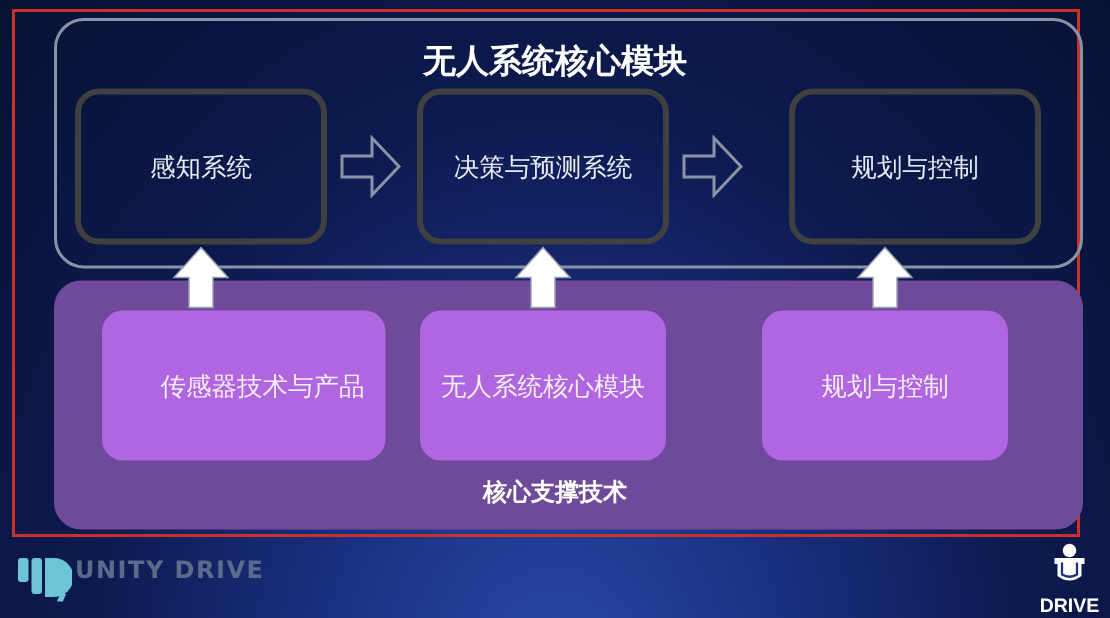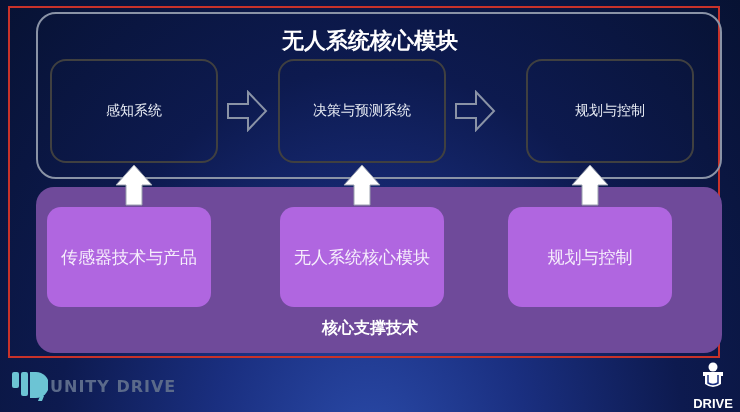--- a/index.html
+++ b/index.html
@@ -11,35 +11,35 @@
   .frame {
     position:absolute; left:8px; top:6px; width:712px; height:352px;
     border:2px solid #c8322a; box-sizing:border-box;
   }
   .title {
     position:absolute; top:26px; left:0; width:740px; text-align:center;
     color:#ffffff; font-weight:bold; font-size:22px;
   }
   .mod {
     position:absolute; top:59px; height:104px; width:168px;
-    border:2px solid #404040; border-radius:16px; box-sizing:border-box;
-    color:#e8ecf4; font-size:14px; display:flex; align-items:center; justify-content:center;
+    border:4px solid #404040; border-radius:16px; box-sizing:border-box;
+    color:#e8ecf4; font-size:17px; display:flex; align-items:center; justify-content:center;
   }
   .arrow-r { position:absolute; top:90px; width:42px; height:42px; }
   .sup {
     position:absolute; top:207px; height:100px; width:164px;
     background:#b066e0; border-radius:14px;
     color:#f6eefc; font-size:17px; display:flex; align-items:center; justify-content:center;
   }
   .sup-title {
     position:absolute; top:318px; left:0; width:740px; text-align:center;
     color:#ffffff; font-weight:bold; font-size:16px;font-family:Liberation Serif, serif;
   }
   .arrow-u { position:absolute; top:163px; width:40px; height:44px; }
-  .logo-left { position:absolute; left:12px; top:370px; display:flex; align-items:center; }
+  .logo-left { position:absolute; left:12px; top:370px; display:flex; }
   .logo-left .txt { color:#5b6a8a; font-weight:bold; font-size:16px; letter-spacing:1px; margin-left:2px; }
   .logo-right { position:absolute; left:690px; top:362px; width:46px; text-align:center; }
   .logo-right .txt { color:#ffffff; font-weight:bold; font-size:13px; font-family:"Liberation Sans", sans-serif; }
 </style>
 </head>
 <body>
 
 <div class="frame"></div>
 
 <div style="position:absolute;left:36px;top:12px;width:686px;height:167px;width:685px;border:2px solid #8a93a6;border-radius:20px;box-sizing:border-box;width:686px;"></div>
@@ -52,21 +52,21 @@
 
 <svg class="arrow-r" style="left:226px;" viewBox="0 0 42 42">
   <polygon points="2,14 22,14 22,2 40,21 22,40 22,28 2,28" fill="none" stroke="#8a93a6" stroke-width="2"></polygon>
 </svg>
 <svg class="arrow-r" style="left:454px;" viewBox="0 0 42 42">
   <polygon points="2,14 22,14 22,2 40,21 22,40 22,28 2,28" fill="none" stroke="#8a93a6" stroke-width="2"></polygon>
 </svg>
 
 <div style="position:absolute;left:36px;top:187px;width:686px;height:166px;background:#6f4a9a;border-radius:18px;"></div>
 
-<div class="sup" style="left:47px;">传感器技术与产品</div>
+<div class="sup" style="left:68px;padding-left:25px;">传感器技术与产品</div>
 <div class="sup" style="left:280px;">无人系统核心模块</div>
 <div class="sup" style="left:508px;">规划与控制</div>
 
 <div class="sup-title">核心支撑技术</div>
 
 <svg class="arrow-u" style="left:114px;" viewBox="0 0 40 44">
   <polygon points="20,2 38,22 28,22 28,42 12,42 12,22 2,22" fill="#ffffff" stroke="#9aa0ae" stroke-width="1"></polygon>
 </svg>
 <svg class="arrow-u" style="left:342px;" viewBox="0 0 40 44">
   <polygon points="20,2 38,22 28,22 28,42 12,42 12,22 2,22" fill="#ffffff" stroke="#9aa0ae" stroke-width="1"></polygon>

